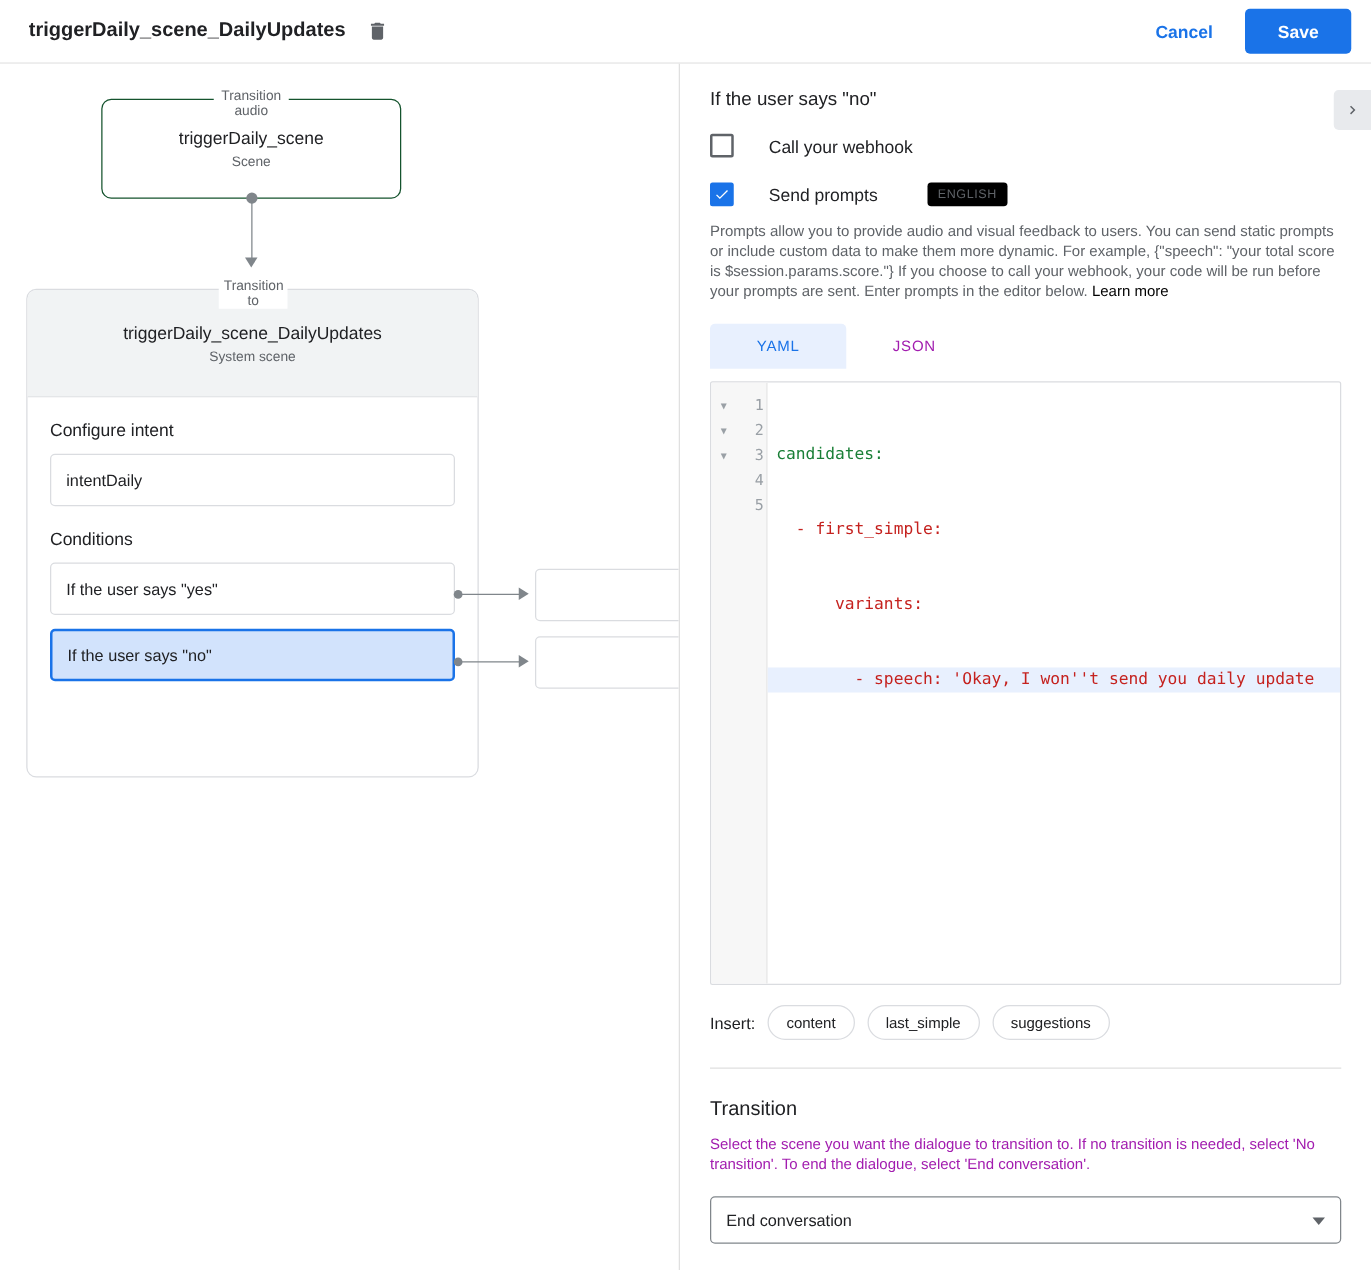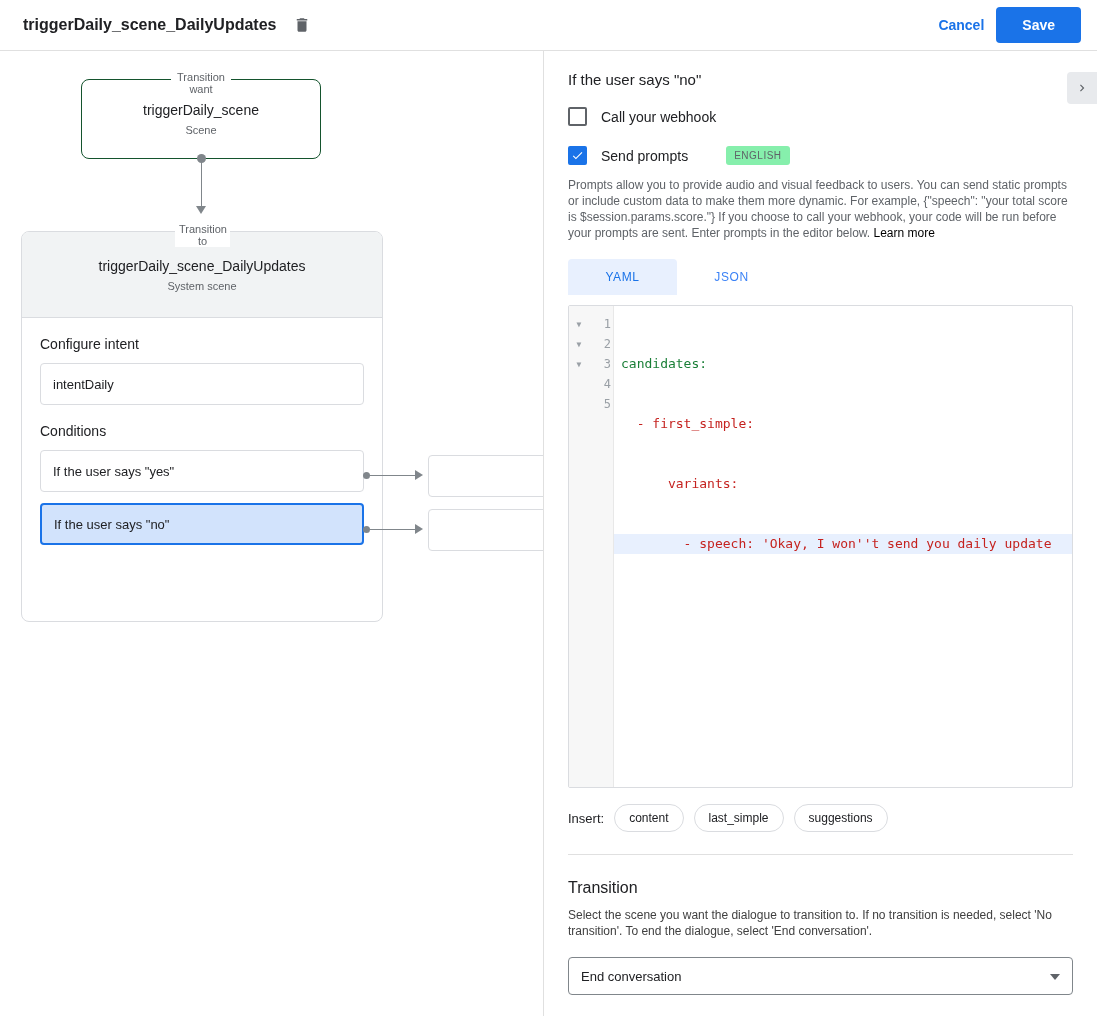--- a/index.html
+++ b/index.html
@@ -21,21 +21,21 @@
   }
   .topbar-title {
     font-size: 16px; font-weight: bold; color: #202124;
     margin-left: 7px;
   }
   .trash-btn {
     margin-left: 14px; width: 24px; height: 24px;
     display: flex; align-items: center; justify-content: center;
     cursor: pointer;
   }
-  .topbar-right { margin-left: auto; display: flex; align-items: center; }
+  .topbar-right { margin-left: auto; display: flex; align-items: center; gap: 14px; }
   .cancel-btn {
     color: #1a73e8; font-size: 14px; font-weight: bold;
     padding: 8px 12px; border-radius: 4px; cursor: pointer;
     background: transparent; border: none;
   }
   .save-btn {
     background: #1a73e8; color: #fff; font-size: 14px; font-weight: bold;
     padding: 10px 26px; border: none; border-radius: 4px; cursor: pointer;
   }
 
@@ -135,44 +135,44 @@
     height: 56px; display: flex; align-items: center; padding: 0 24px;
     position: relative;
   }
   .panel-header h2 { font-size: 15px; font-weight: normal; color: #202124; margin: 0; }
   .panel-collapse {
     position: absolute; right: 0; top: 21px; width: 30px; height: 32px;
     background: #e8eaed; border-radius: 4px 0 0 4px;
     display: flex; align-items: center; justify-content: center; cursor: pointer;
   }
   .panel-body { padding: 0 24px; }
-  .row-check { display: flex; align-items: center; gap: 14px; margin-bottom: 20px; }
+  .row-check { display: flex; align-items: center; gap: 28px; margin-bottom: 20px; }
   .cb {
     width: 19px; height: 19px; border: 2px solid #5f6368; border-radius: 2px;
     background: #fff; cursor: pointer; flex: none;
   }
   .cb.checked {
     background: #1a73e8; border-color: #1a73e8;
     display: flex; align-items: center; justify-content: center;
   }
   .cb.checked svg { display: block; }
   .row-label { font-size: 14px; color: #202124; }
   .lang-badge {
-    background: #86efac; color: #5f6368; font-size: 10px; letter-spacing: .5px;
-    padding: 4px 8px; border-radius: 3px; margin-left: 24px;
+    background: #000000; color: #5f6368; font-size: 10px; letter-spacing: .5px;
+    padding: 4px 8px; border-radius: 3px; margin-left: 12px;
   }
   .desc {
     font-size: 12px; color: #5f6368; line-height: 16px; margin: 0 0 18px 0;
   }
   .desc a { color: #000000; text-decoration: none; }
 
   .tabs { display: flex; border-bottom: 1px solid transparent; margin-bottom: 0; }
   .tab {
     width: 109px; height: 36px; display: flex; align-items: center; justify-content: center;
-    font-size: 12px; letter-spacing: .6px; color: #3b82f6; cursor: pointer;
+    font-size: 12px; letter-spacing: .6px; color: #a21caf; cursor: pointer;
   }
   .tab.active { background: #e8f0fe; color: #1a73e8; border-radius: 4px 4px 0 0; }
 
   .editor {
     margin-top: 9px; border: 1px solid #dadce0; border-radius: 2px;
     height: 483px; display: flex; overflow: hidden; background: #fff;
   }
   .gutter {
     width: 45px; background: #f7f7f7; border-right: 1px solid #e8e8e8;
     padding-top: 8px; flex: none;
@@ -196,21 +196,21 @@
   .insert-row { display: flex; align-items: center; gap: 10px; margin-top: 16px; }
   .insert-label { font-size: 13px; color: #202124; }
   .chip {
     border: 1px solid #dadce0; border-radius: 14px; padding: 6px 14px;
     font-size: 12px; color: #202124; background: #fff; cursor: pointer;
   }
 
   .divider { height: 1px; background: #e0e0e0; margin: 22px 0 0 0; }
 
   .transition-title { font-size: 16px; color: #202124; margin: 24px 0 10px 0; }
-  .transition-desc { font-size: 12px; color: #404040; line-height: 16px; margin: 0 0 18px 0; }
+  .transition-desc { font-size: 12px; color: #a21caf; line-height: 16px; margin: 0 0 18px 0; }
   .select {
     border: 1px solid #80868b; border-radius: 4px; height: 38px;
     display: flex; align-items: center; padding: 0 12px;
     font-size: 13px; color: #202124; cursor: pointer; position: relative;
   }
   .select .caret {
     position: absolute; right: 12px; top: 16px;
     width: 0; height: 0; border-left: 5px solid transparent;
     border-right: 5px solid transparent; border-top: 6px solid #5f6368;
   }
@@ -228,21 +228,21 @@
       </svg>
     </div>
     <div class="topbar-right">
       <button class="cancel-btn">Cancel</button>
       <button class="save-btn">Save</button>
     </div>
   </div>
 
   <div class="canvas">
 
-    <div class="label-small transition-from-label">Transition want</div>
+    <div class="label-small transition-from-label">Transition audio</div>
 
     <div class="node-from">
       <div class="name">triggerDaily_scene</div>
       <div class="sub">Scene</div>
     </div>
 
     <div class="conn-dot"></div>
     <div class="conn-line"></div>
     <div class="conn-arrow"></div>
 

